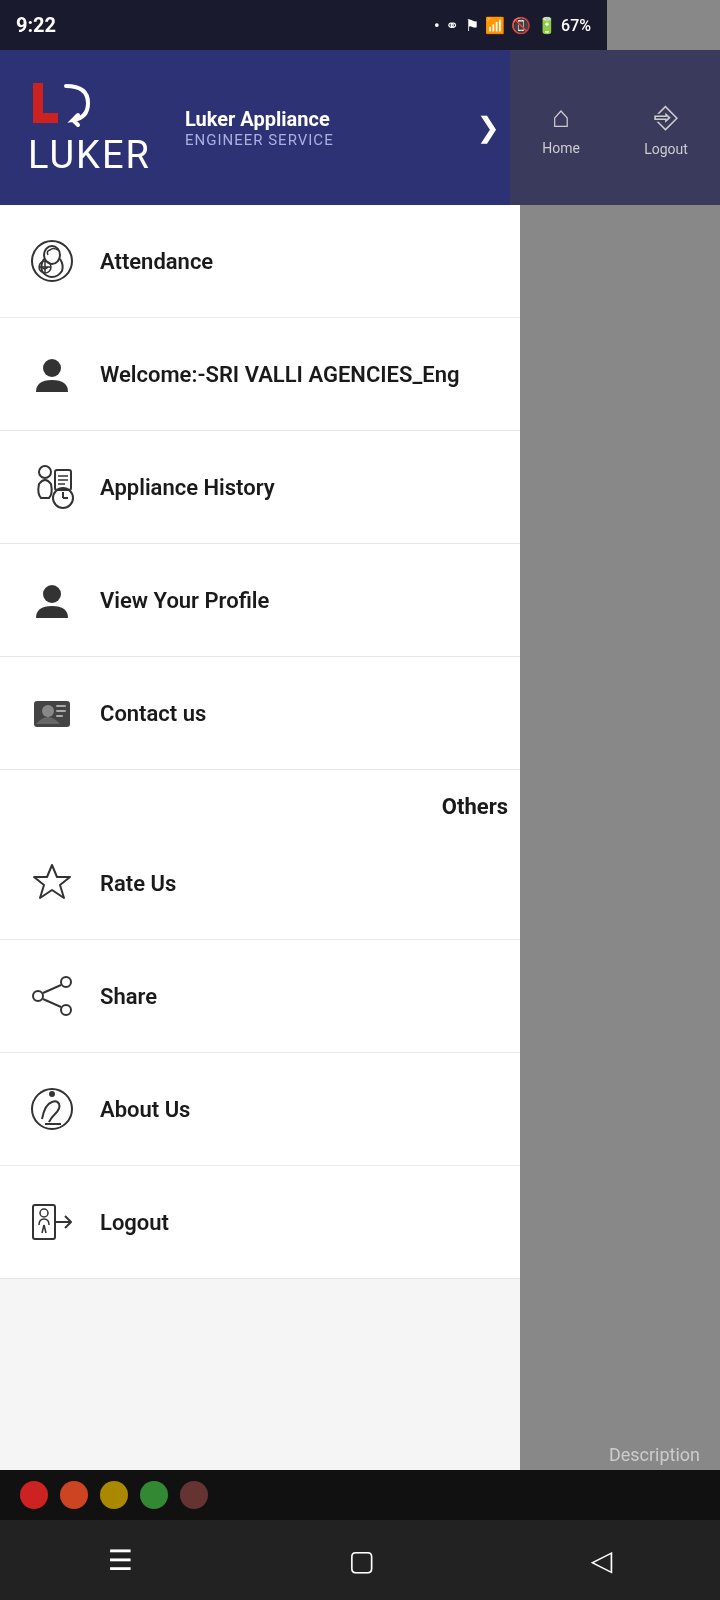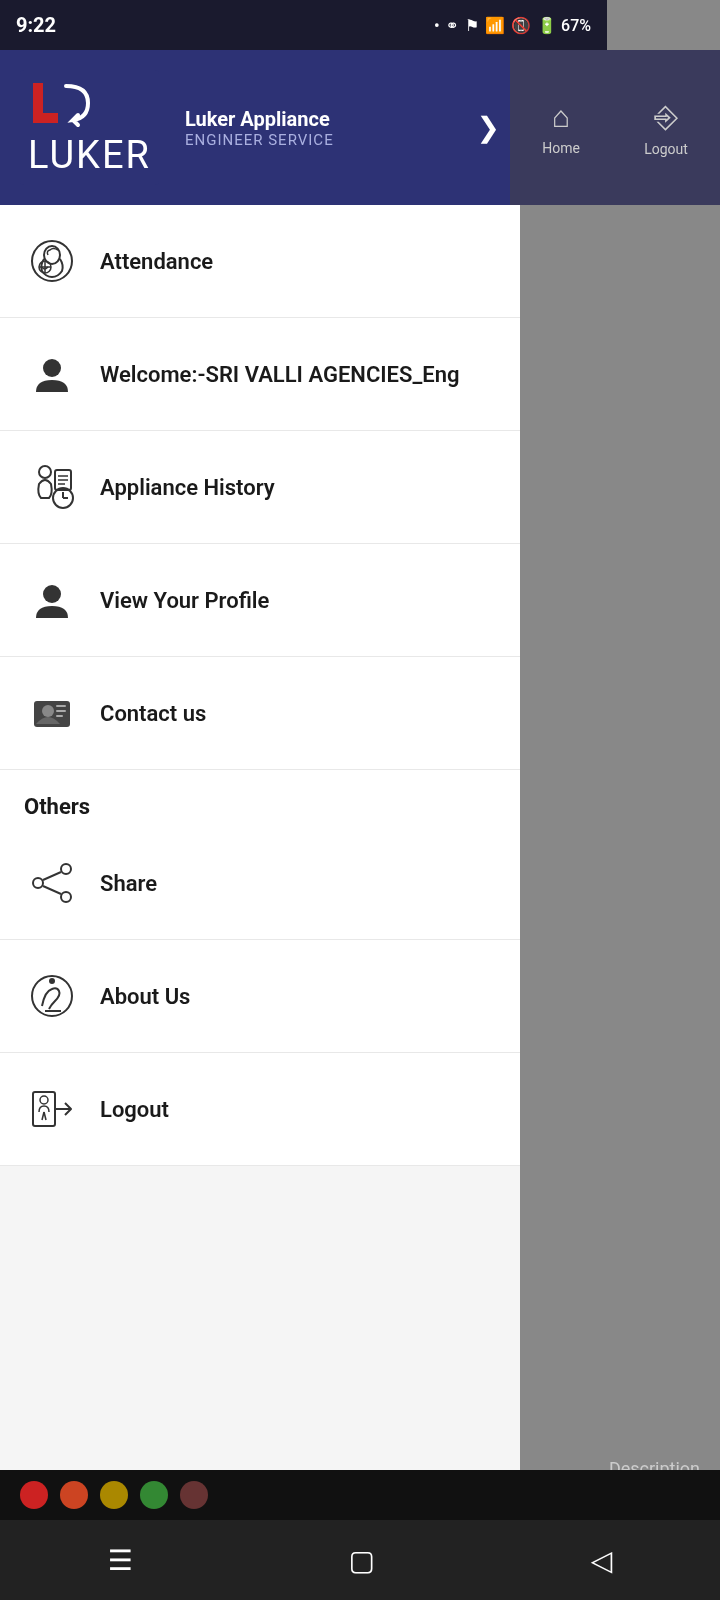--- a/index.html
+++ b/index.html
@@ -98,20 +98,21 @@
       color: white;
       font-size: 28px;
     }
 
     
     .menu-container {
       width: 532px;
       background: #f5f5f5;
       min-height: 1395px;
       position: relative;
+      text-align: right;
     }
 
     
     .menu-item {
       display: flex;
       align-items: center;
       padding: 28px 24px;
       border-bottom: 1px solid #e8e8e8;
       background: white;
       cursor: pointer;
@@ -174,21 +175,21 @@
     }
     .dot {
       width: 28px;
       height: 28px;
       border-radius: 50%;
     }
 
     
     .description-text {
       position: absolute;
-      bottom: 121px;
+      bottom: 135px;
       right: 20px;
       color: #ccc;
       font-size: 18px;
     }
 
     
     .gray-overlay {
       position: absolute;
       top: 205px;
       right: 0;
@@ -313,20 +314,28 @@
         <rect x="28" y="26" width="7" height="2" rx="1" fill="#aaa"></rect>
       </svg>
     </div>
     <span class="menu-item-label">Contact us</span>
   </div>
 
   <div class="section-header">
     <span>Others</span>
   </div>
 
+  <div class="menu-item">
+    <div class="menu-item-icon">
+      <svg width="48" height="48" viewBox="0 0 48 48">
+        <polygon points="24,6 29,18 42,18 32,26 36,39 24,31 12,39 16,26 6,18 19,18" fill="none" stroke="#333" stroke-width="2" stroke-linejoin="round"></polygon>
+      </svg>
+    </div>
+    <span class="menu-item-label">Rate Us</span>
+  </div>
 
   <div class="menu-item">
     <div class="menu-item-icon">
       <svg width="48" height="48" viewBox="0 0 48 48">
         <circle cx="38" cy="10" r="5" fill="none" stroke="#333" stroke-width="2"></circle>
         <circle cx="10" cy="24" r="5" fill="none" stroke="#333" stroke-width="2"></circle>
         <circle cx="38" cy="38" r="5" fill="none" stroke="#333" stroke-width="2"></circle>
         <line x1="15" y1="21" x2="33" y2="13" stroke="#333" stroke-width="2"></line>
         <line x1="15" y1="27" x2="33" y2="35" stroke="#333" stroke-width="2"></line>
       </svg>

